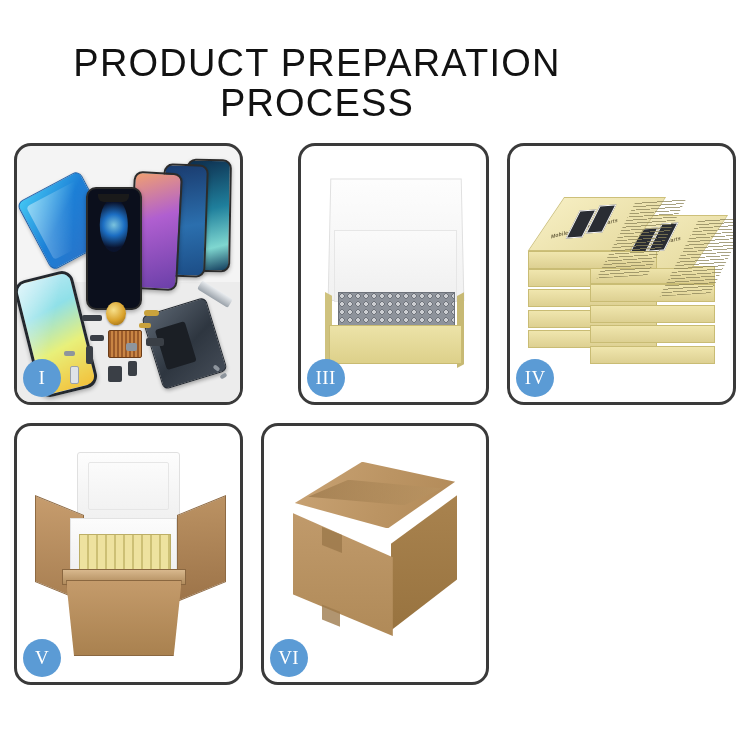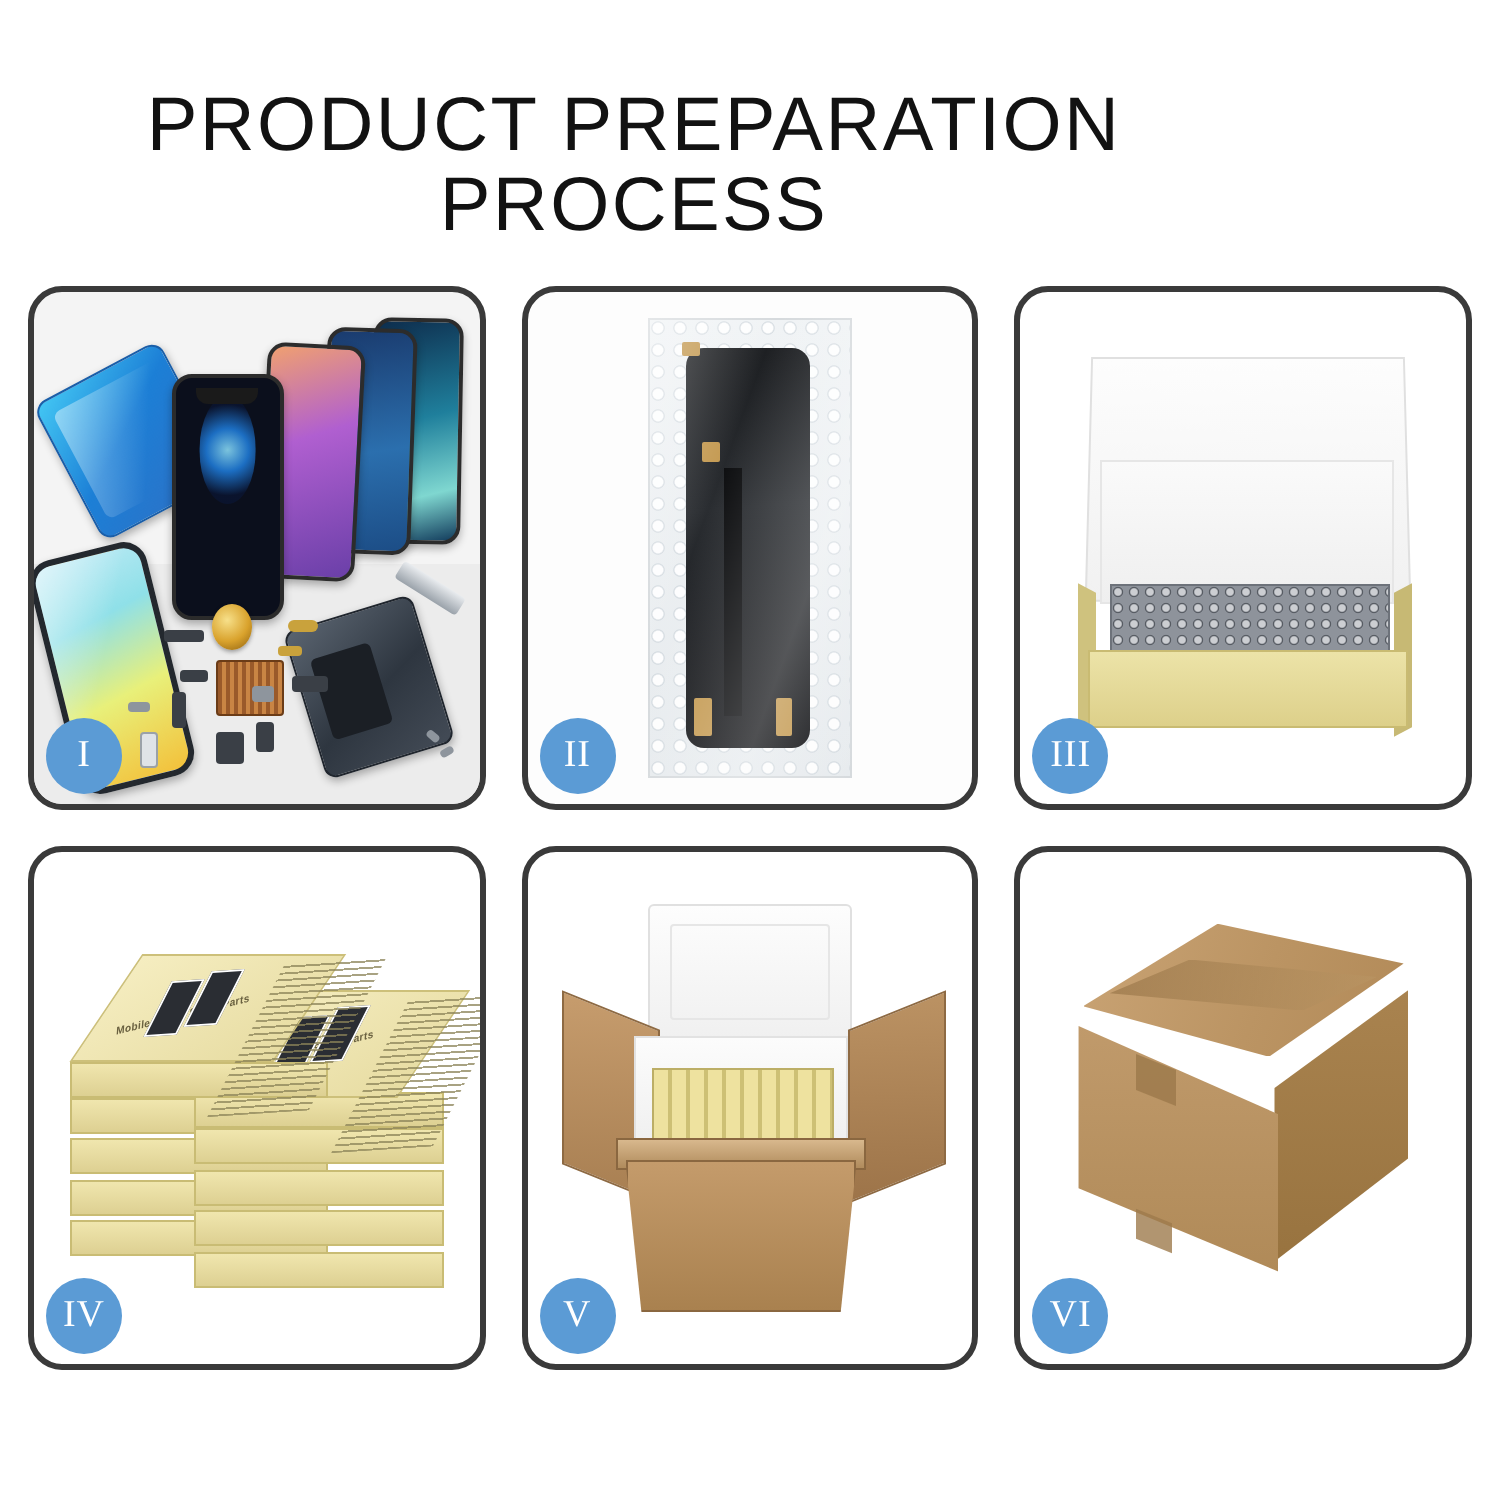--- a/index.html
+++ b/index.html
@@ -187,21 +187,21 @@
     background:#0e0f11;
   }
   .scr-tab { position:absolute; background:#c49a52; border-radius:1px; }
   .p2-glare {
     position:absolute; left:27%; top:5%; width:46%; height:90%;
     background: linear-gradient(110deg, rgba(255,255,255,.35) 0%, rgba(255,255,255,0) 35%, rgba(255,255,255,.25) 70%, rgba(255,255,255,0) 100%);
     pointer-events:none;
   }
 
   
-  .p3 { background:#ffffff; }
+  .p3 { background:#ffffff;margin-left:37px; }
   .b3-lid {
     position:absolute; left:15%; top:12%; width:72%; height:48%;
     background: linear-gradient(180deg,#fdfdfd 0%, #f1f1f1 100%);
     border:1px solid #e0e0e0;
     transform: perspective(320px) rotateX(6deg);
   }
   .b3-foam {
     position:absolute; left:18%; top:33%; width:66%; height:28%;
     background: linear-gradient(180deg,#fafafa,#efefef);
     border:1px solid #e6e6e6;
@@ -376,35 +376,20 @@
         <div class="prt" style="left:41%;top:86%;width:6%;height:6%;border-radius:2px;"></div>
         <div class="prt" style="left:50%;top:84%;width:4%;height:6%;border-radius:2px;"></div>
         <div class="prt lt" style="left:49%;top:77%;width:5%;height:3%;"></div>
         <div class="tweez"></div>
         <div class="prt lt" style="left:88%;top:86%;width:3%;height:1.6%;transform:rotate(40deg);"></div>
         <div class="prt lt" style="left:91%;top:89%;width:3%;height:1.6%;transform:rotate(-30deg);"></div>
       </div>
       <div class="badge">I</div>
     </div>
 
-    <div class="panel p2">
-      <div class="stage">
-        <div class="bubblebag">
-          <div class="scr-inner">
-            <div class="scr-flex"></div>
-          </div>
-          <div class="scr-tab" style="left:16%;top:5%;width:9%;height:3%;"></div>
-          <div class="scr-tab" style="left:26%;top:27%;width:9%;height:4%;"></div>
-          <div class="scr-tab" style="left:22%;top:83%;width:9%;height:8%;"></div>
-          <div class="scr-tab" style="left:63%;top:83%;width:8%;height:8%;"></div>
-        </div>
-        <div class="p2-glare"></div>
-      </div>
-      <div class="badge">II</div>
-    </div>
 
     <div class="panel p3">
       <div class="stage">
         <div class="b3-lid"></div>
         <div class="b3-foam"></div>
         <div class="b3-sideL"></div>
         <div class="b3-sideR"></div>
         <div class="b3-bubble"></div>
         <div class="b3-front"></div>
       </div>

